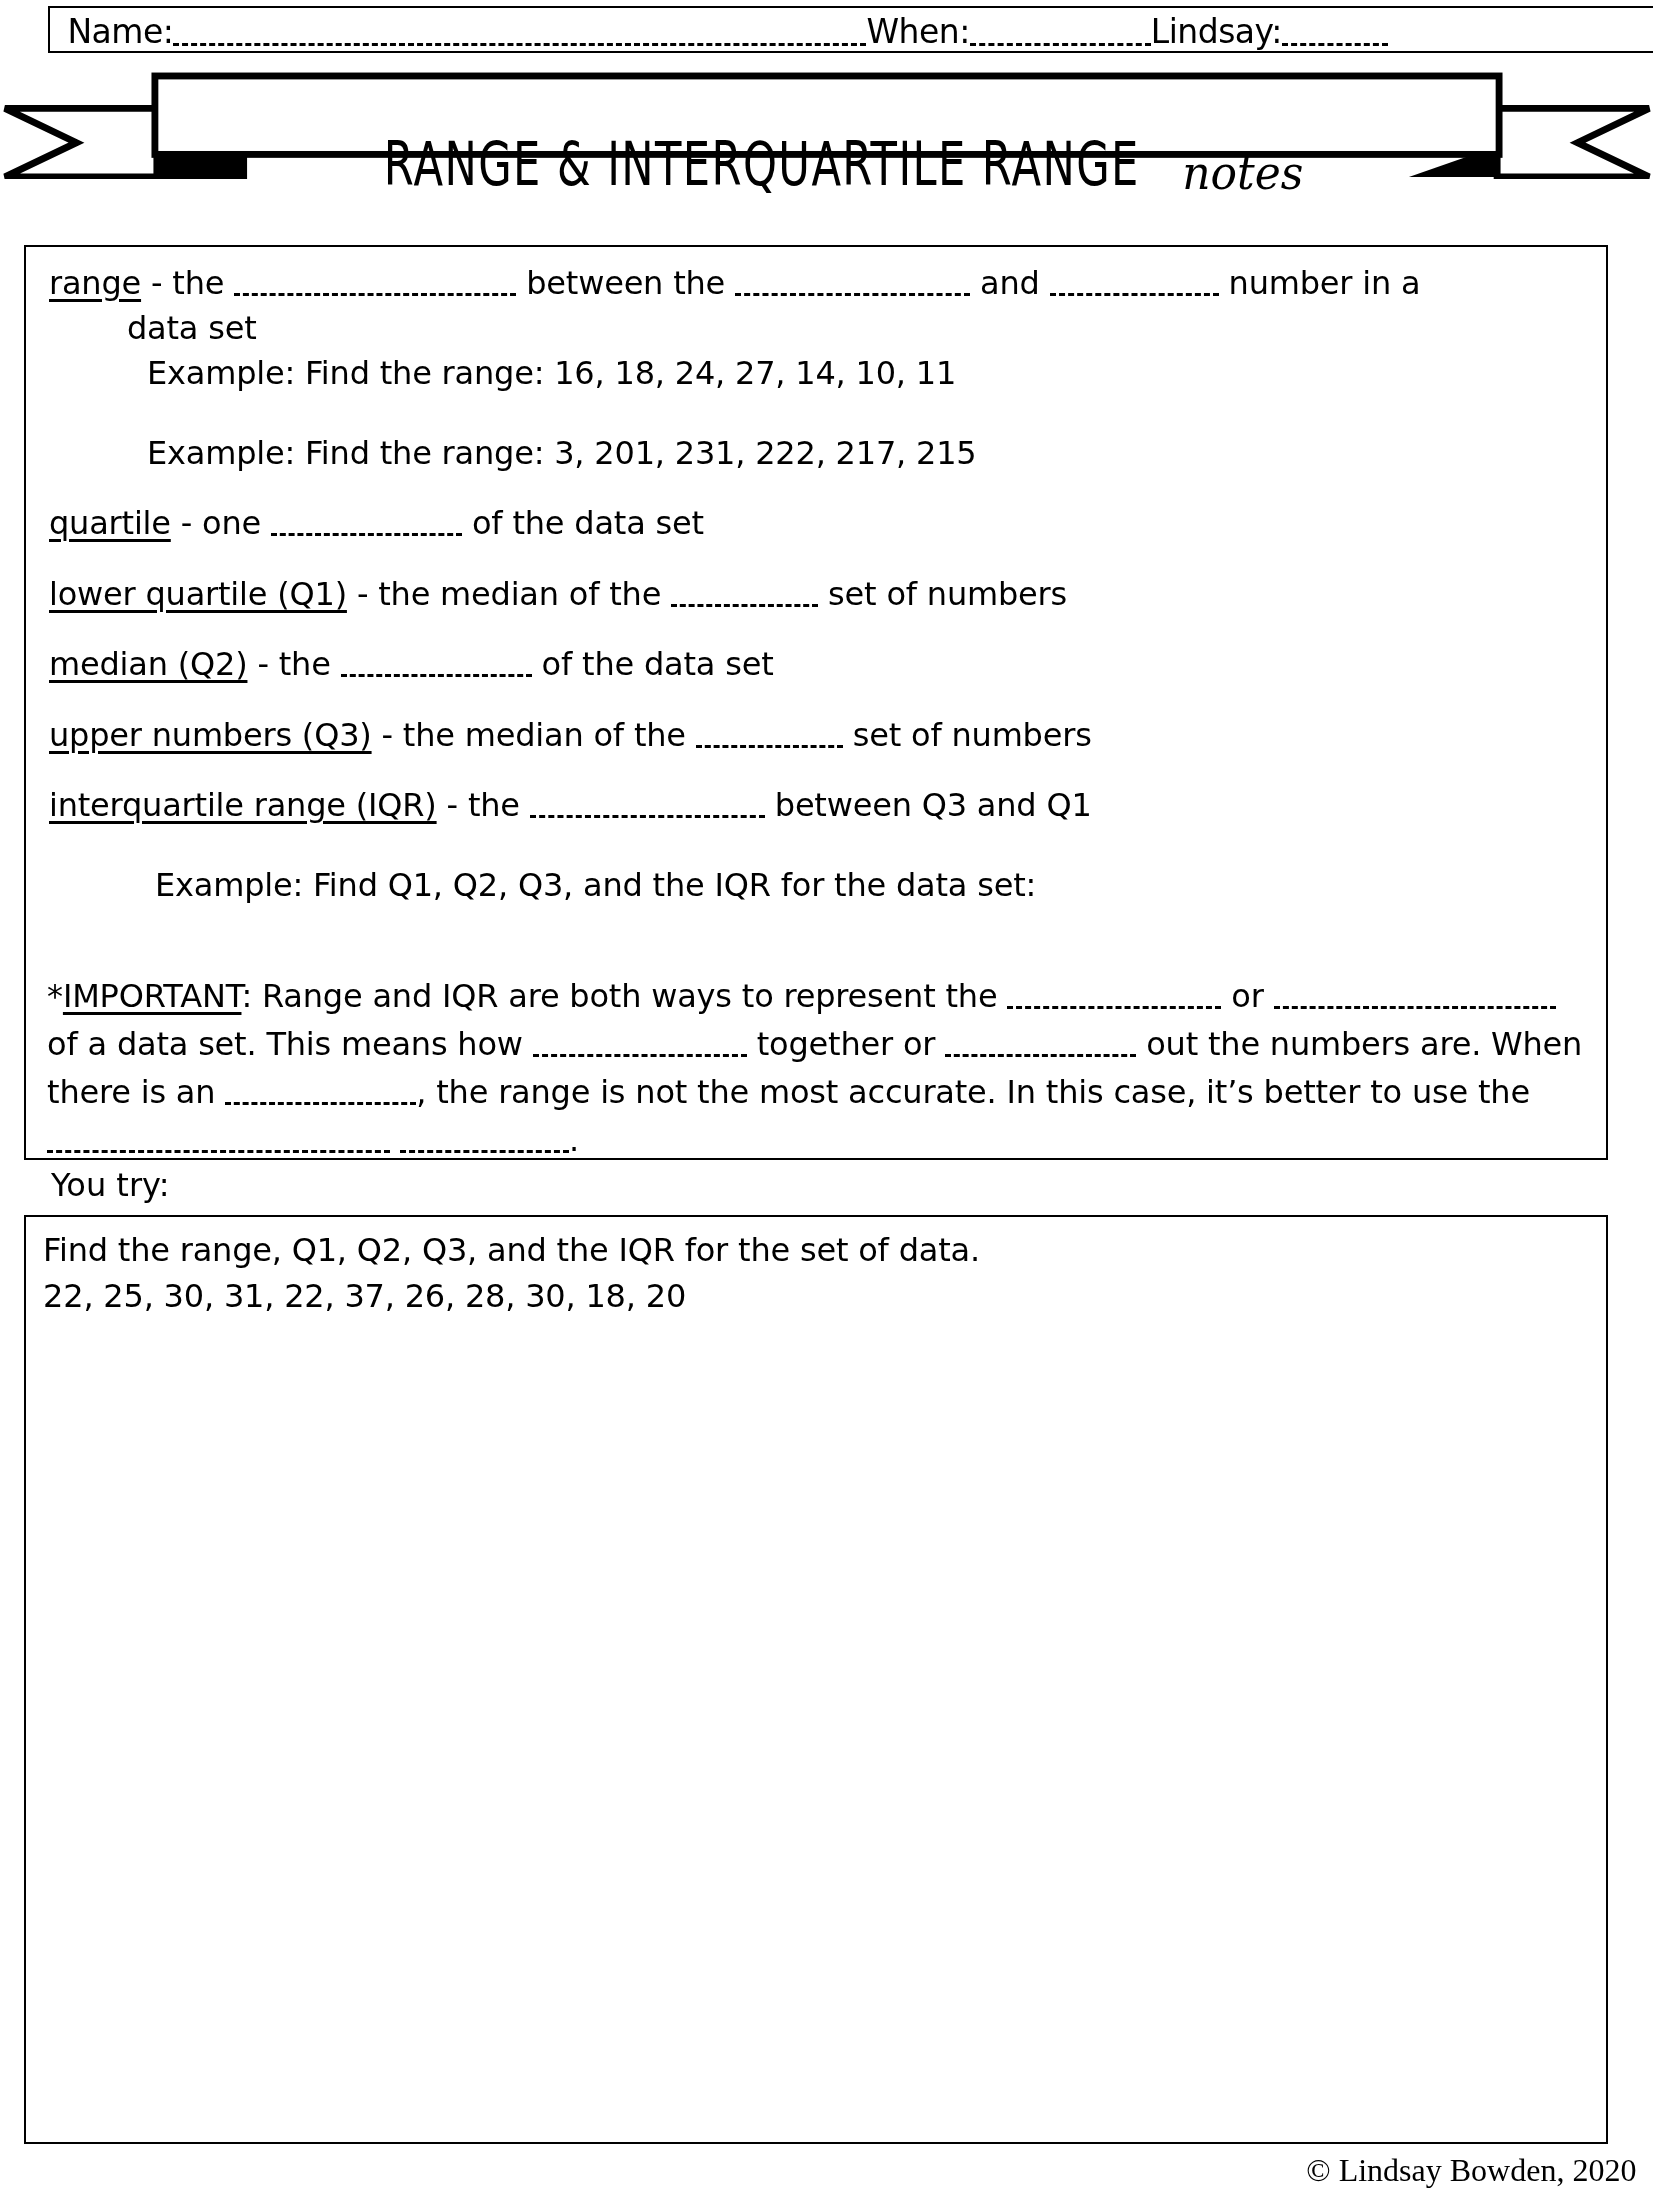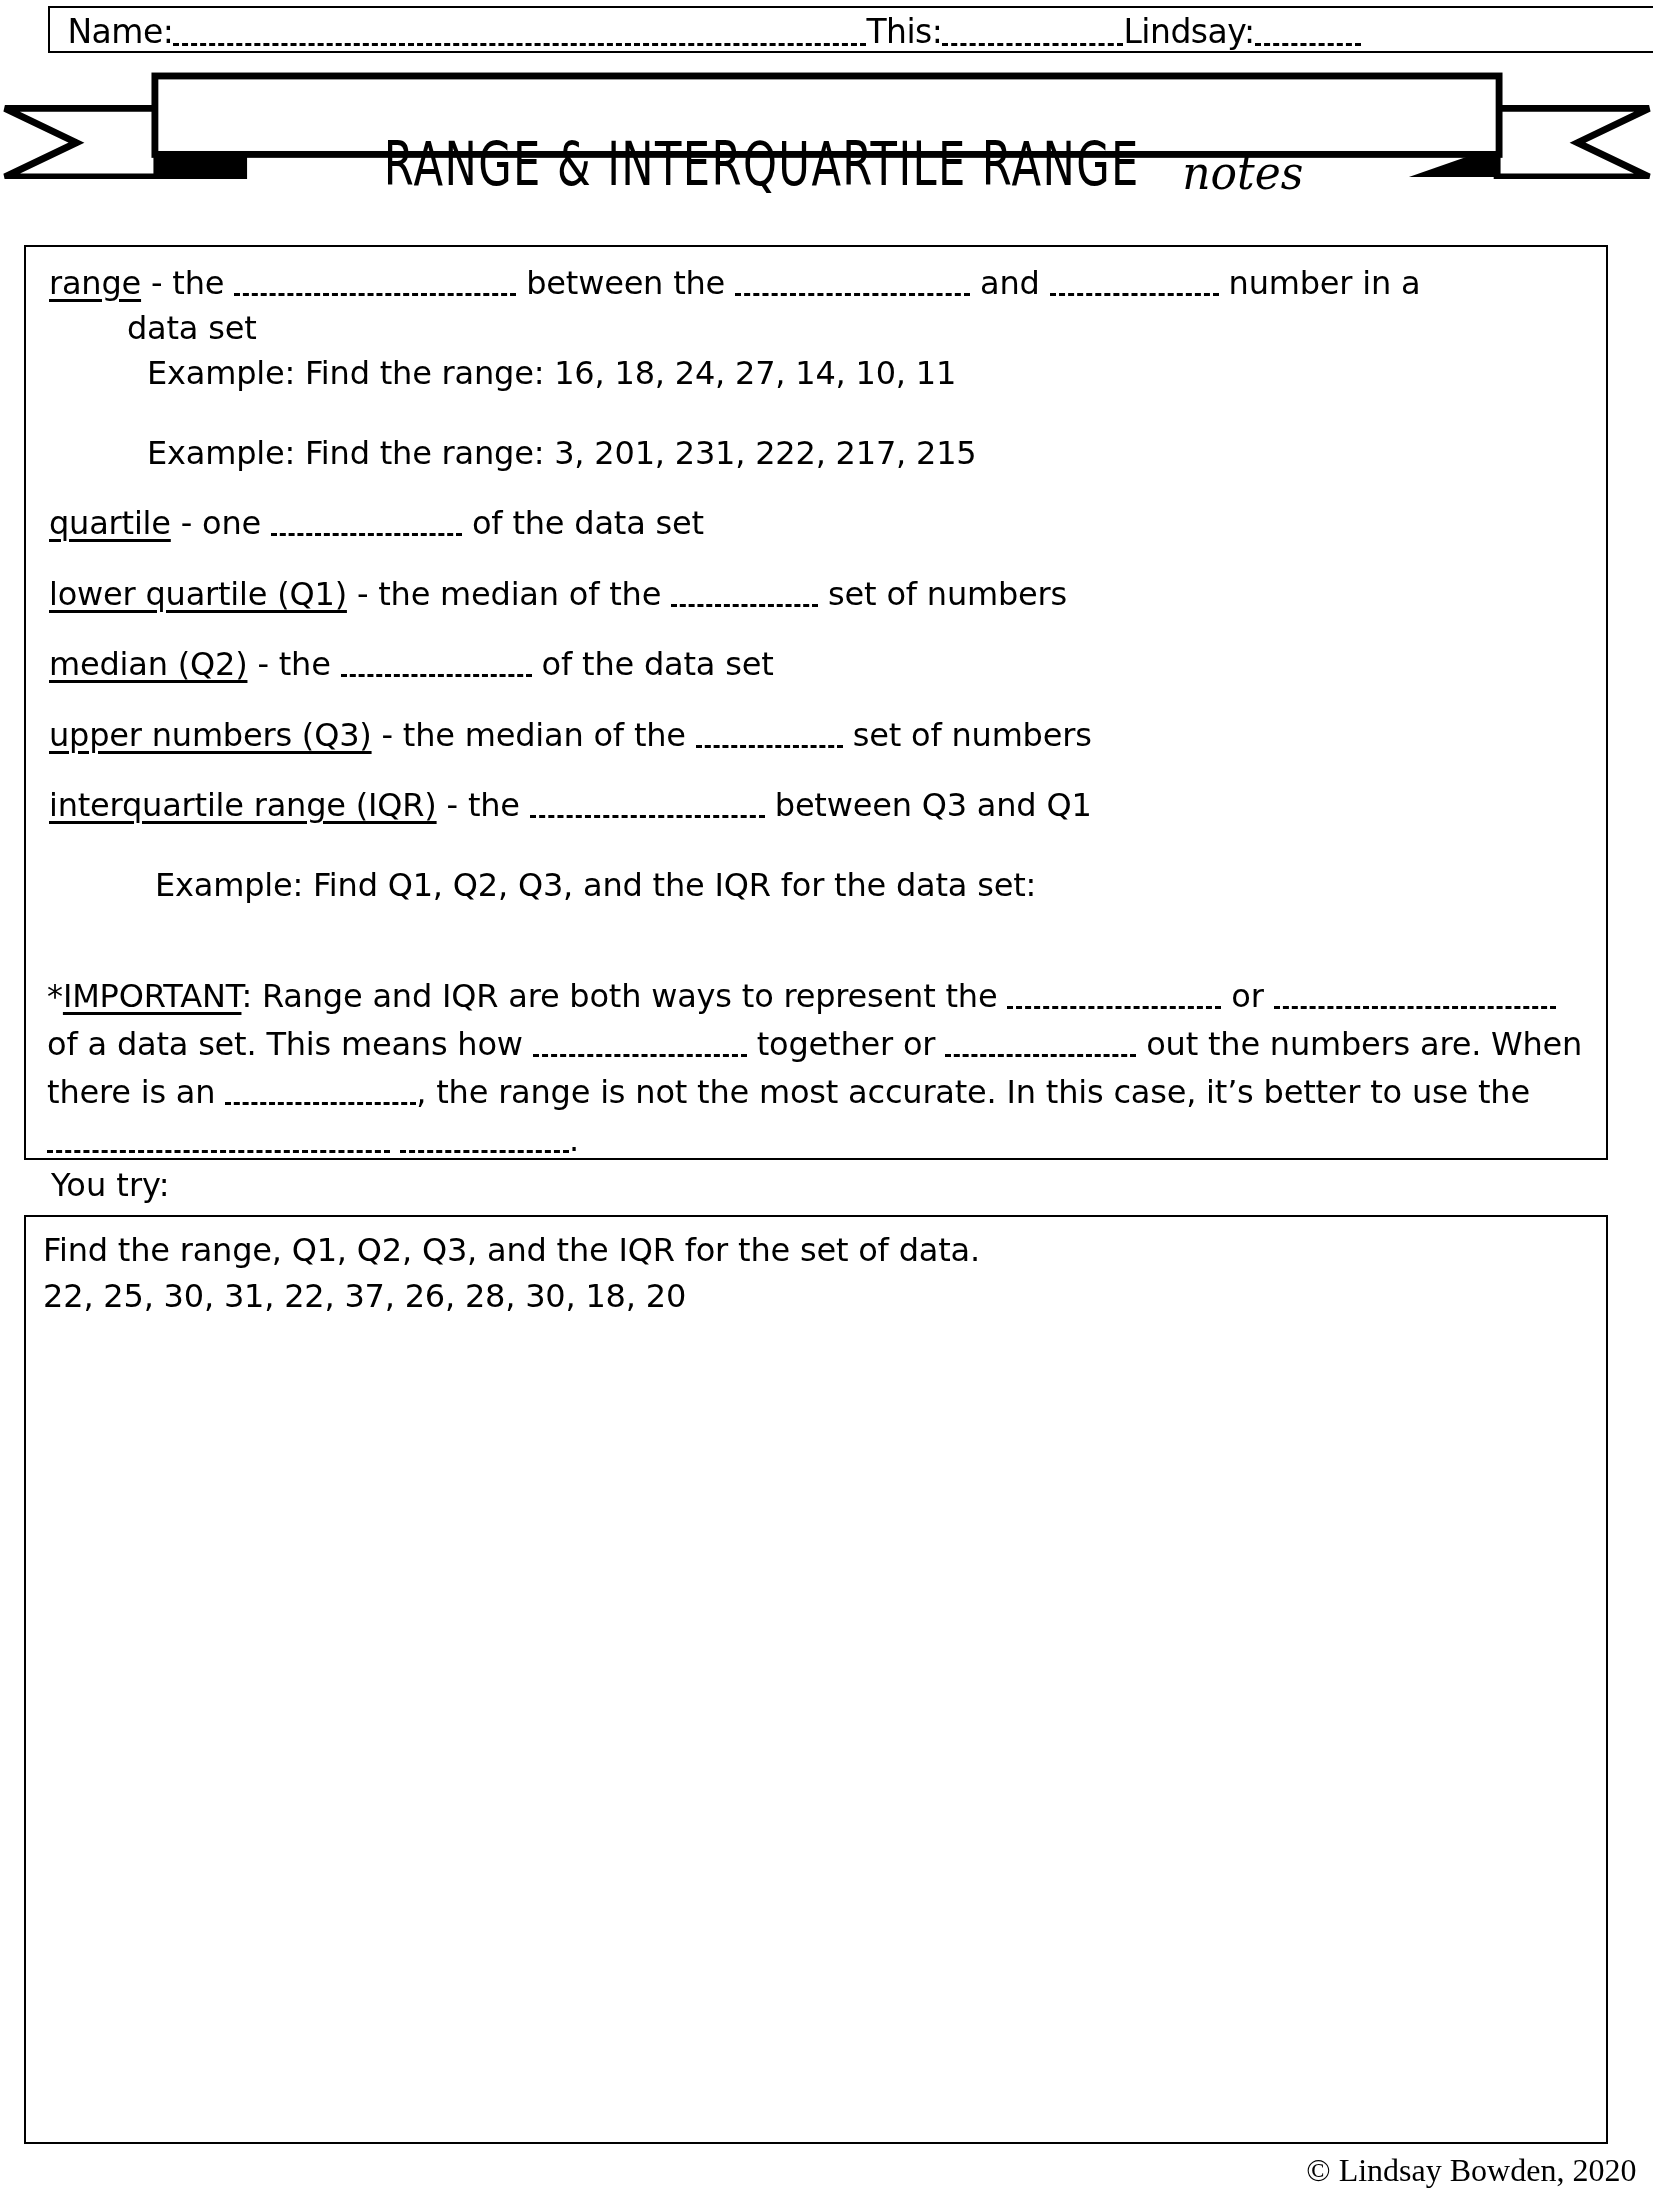--- a/index.html
+++ b/index.html
@@ -191,21 +191,21 @@
     font-size: 32px;
   }
 </style>
 </head>
 <body>
 
 <div class="name-box">
   <div class="name-row">
     <span class="nm-label">Name:</span>
     <span class="nm-rule rule-name"></span>
-    <span class="nm-label">This:</span>
+    <span class="nm-label">When:</span>
     <span class="nm-rule rule-date"></span>
     <span class="nm-label">Lindsay:</span>
     <span class="nm-rule rule-period"></span>
   </div>
 </div>
 
 <div class="banner">
   <svg width="1654" height="108" viewBox="0 0 1687 110">
 
     <polygon points="5,38 160,38 160,108 5,108 78,73" fill="#ffffff" stroke="#000000" stroke-width="7"></polygon>

